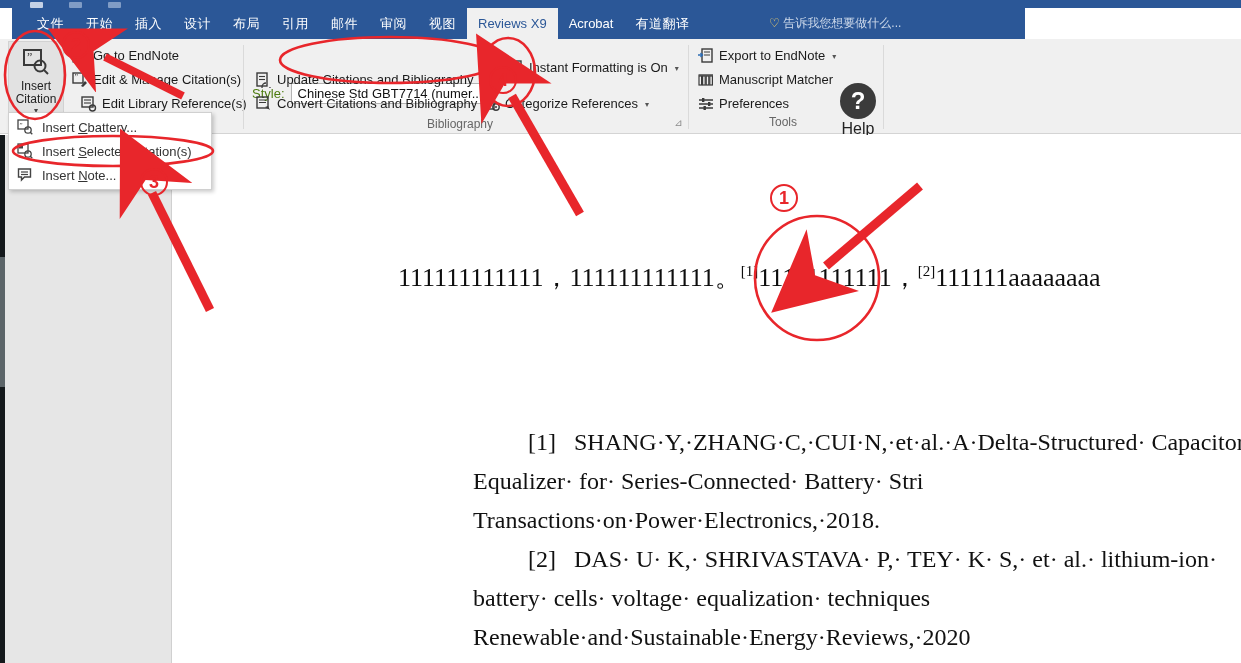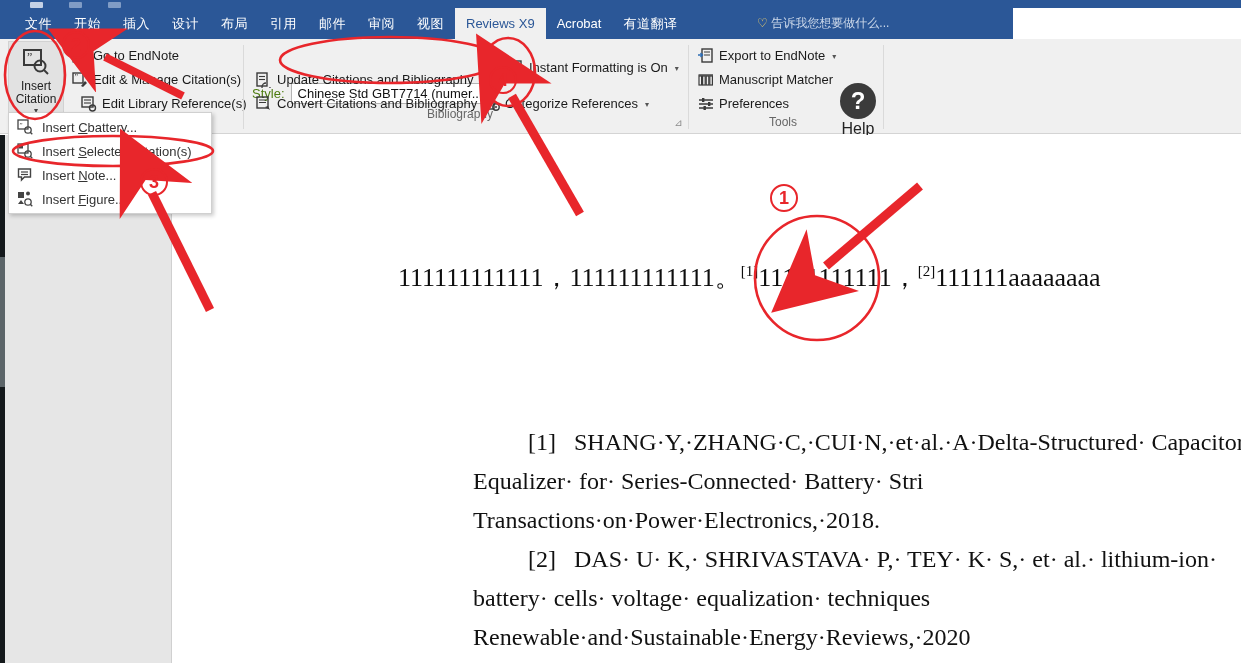--- a/index.html
+++ b/index.html
@@ -17,21 +17,21 @@
   .qat-strip {
     position: absolute; left: 0; top: 0; width: 1241px; height: 8px;
     background: #2B5797;
   }
   .qat-icons { position: absolute; left: 30px; top: 0px; height: 8px; display: flex; gap: 26px; align-items: flex-end; }
   .qat-ico { width: 13px; height: 6px; background: #dfe6f2; opacity: .85; border-radius: 1px; }
   .qat-ico.dim { background: #8fa8cd; }
 
   
   .tabbar {
-    position: absolute; left: 0; top: 8px; width: 1013px; height: 31px;
+    position: absolute; left: 12px; top: 8px; width: 1013px; height: 31px;
     background: #2B5797;
   }
   .tabs { position: absolute; left: 14px; top: 0; height: 31px; display: flex; align-items: stretch; }
   .tab {
     color: #ffffff; font-size: 13px; line-height: 31px;
     padding: 0 11px; white-space: nowrap; cursor: default;
   }
   .tab.cn { font-size: 13px; letter-spacing: .5px; }
   .tab.active {
     background: #F0F0F0; color: #2B5797; font-weight: normal;
@@ -289,21 +289,21 @@
           <rect x="2" y="1" width="11" height="13" fill="none" stroke="#3a3a3a" stroke-width="1.4"></rect>
           <line x1="4" y1="4.5" x2="11" y2="4.5" stroke="#2e6db4" stroke-width="1.2"></line>
           <line x1="4" y1="7.5" x2="11" y2="7.5" stroke="#3a3a3a" stroke-width="1"></line>
           <line x1="4" y1="10.5" x2="9" y2="10.5" stroke="#3a3a3a" stroke-width="1"></line>
         </svg>
       </span>
       <span class="txt">Instant Formatting is On</span>
       <span class="dd">▾</span>
     </div>
 
-    <div class="grp-label" style="left:290px; bottom:12px; width:340px;">Bibliography</div>
+    <div class="grp-label" style="left:290px; bottom:2px; width:340px;">Bibliography</div>
     <div class="dlg-launcher" style="left:673px; bottom:5px;">⊿</div>
 
     <div class="grp-sep" style="left:688px;"></div>
 
     <div class="cmd" style="left:698px; top:6px;">
       <span class="ico">
         <svg width="16" height="16" viewBox="0 0 16 16">
           <rect x="4" y="1" width="10" height="13" fill="none" stroke="#3a3a3a" stroke-width="1.4"></rect>
           <line x1="6" y1="4" x2="12" y2="4" stroke="#3a3a3a" stroke-width="1"></line>
           <line x1="6" y1="7" x2="12" y2="7" stroke="#3a3a3a" stroke-width="1"></line>
@@ -400,32 +400,20 @@
     <div class="menu-item">
       <span class="ico">
         <svg width="16" height="16" viewBox="0 0 16 16">
           <path d="M1.5 2 h12 v8 h-6 l-3 3 v-3 h-3 z" fill="none" stroke="#444" stroke-width="1.4"></path>
           <line x1="4" y1="5" x2="11" y2="5" stroke="#444" stroke-width="1.2"></line>
           <line x1="4" y1="7.5" x2="11" y2="7.5" stroke="#444" stroke-width="1.2"></line>
         </svg>
       </span>
       <span><span>Insert </span><u>N</u><span>ote...</span></span>
     </div>
-    <div class="menu-item">
-      <span class="ico">
-        <svg width="16" height="16" viewBox="0 0 16 16">
-          <rect x="1" y="1" width="6" height="6" fill="#444"></rect>
-          <circle cx="11" cy="2.5" r="2" fill="#444"></circle>
-          <path d="M1 13 L4 9 L7 13 Z" fill="#444"></path>
-          <circle cx="11" cy="11" r="3.2" fill="none" stroke="#444" stroke-width="1.3"></circle>
-          <line x1="13.3" y1="13.3" x2="15.3" y2="15.3" stroke="#444" stroke-width="1.3"></line>
-        </svg>
-      </span>
-      <span><span>Insert </span><u>F</u><span>igure...</span></span>
-    </div>
   </div>
 
   <svg class="anno" width="1241" height="663" viewBox="0 0 1241 663" style="left:0;top:0;">
     <defs>
       <marker id="ah" markerWidth="9" markerHeight="9" refX="1" refY="4.5" orient="auto">
         <path d="M0,0 L9,4.5 L0,9 L2.6,4.5 Z" fill="#E8262B"></path>
       </marker>
     </defs>
 
     <ellipse cx="35" cy="75" rx="30" ry="44" fill="none" stroke="#E8262B" stroke-width="2.6"></ellipse>

